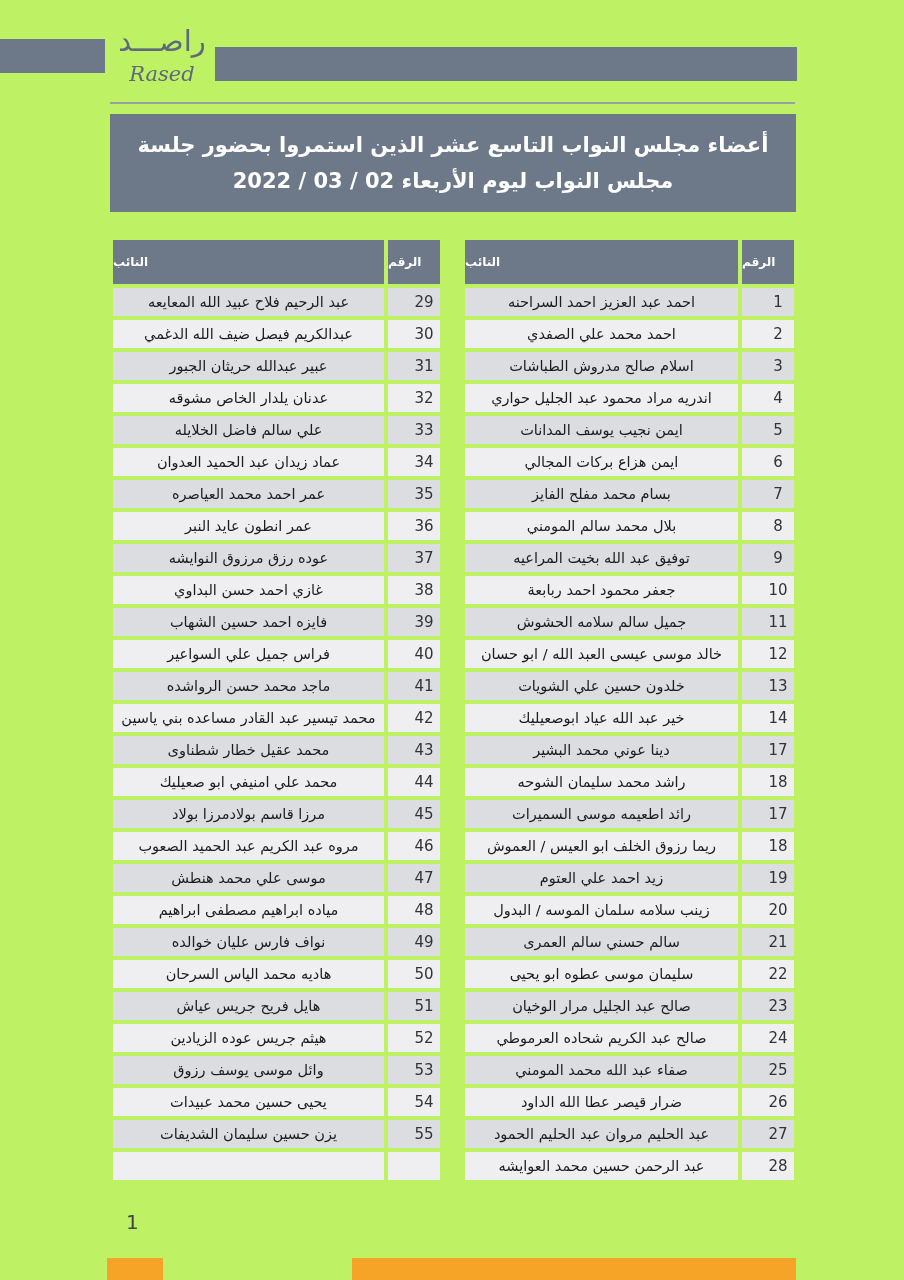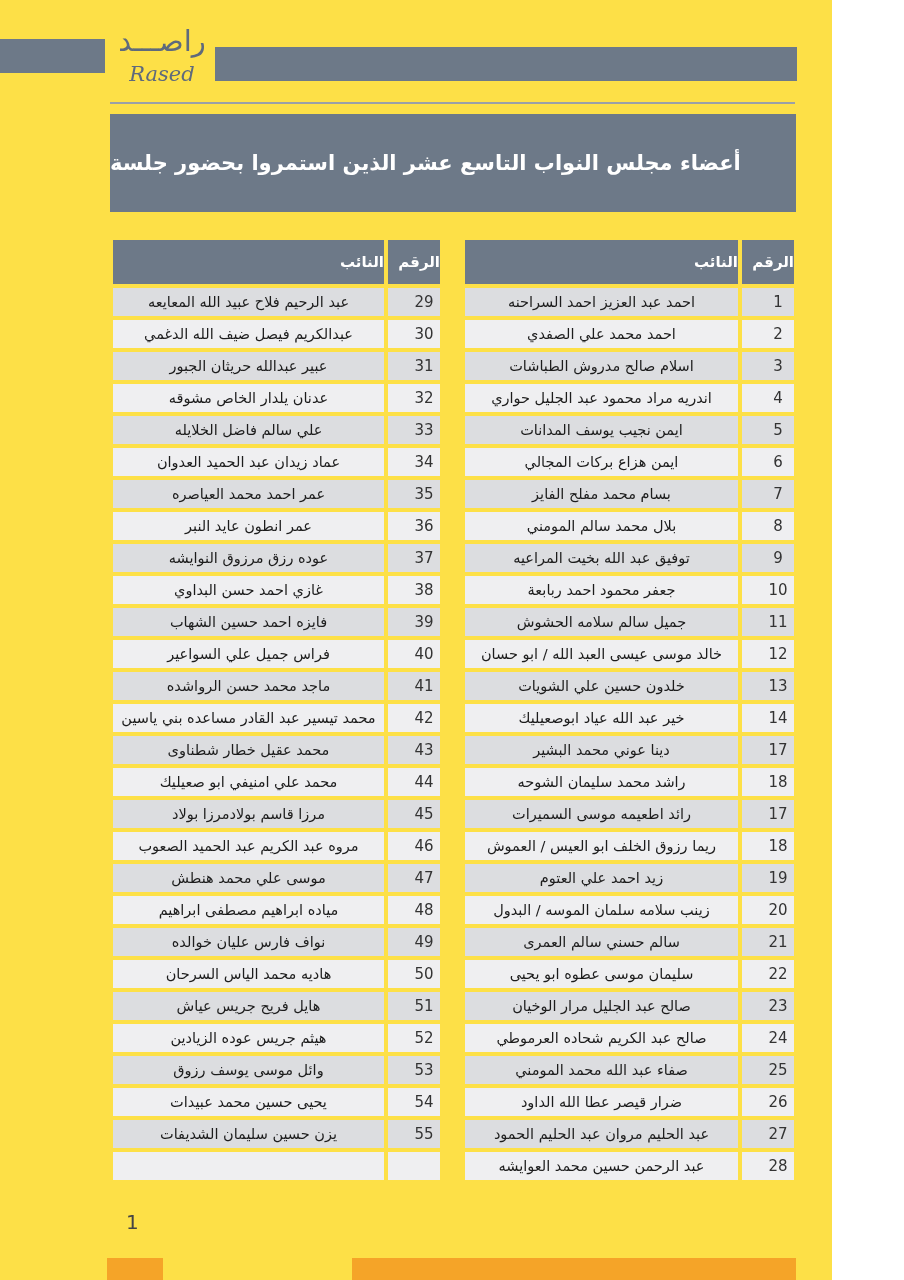--- a/index.html
+++ b/index.html
@@ -6,47 +6,47 @@
     --slate:#6d7988;
     --orange:#f5a428;
     --row_odd:#dcdde0;
     --row_even:#efeff1;
     --ink:#1c1c1c;
   }
   *{margin:0;padding:0;box-sizing:border-box;}
   html,body{background:#ffffff;}
   .page{
     position:relative;
-    width:832px;height:1280px;
-    background:#fde047;
+    width:904px;height:1280px;
+    background:#bef264;
     font-family:"DejaVu Sans", sans-serif;
     overflow:hidden;
   }
   
   .band-left{position:absolute;left:0;top:39px;width:105px;height:34px;background:var(--slate);}
   .band-right{position:absolute;left:215px;top:47px;width:582px;height:34px;background:var(--slate);}
   .logo{position:absolute;left:108px;top:24px;width:108px;text-align:center;color:#5f6a7c;}
   .logo-ar{display:block;font-size:29px;line-height:34px;direction:rtl;}
   .logo-en{display:block;font-family:"DejaVu Serif", serif;font-style:italic;font-size:21px;line-height:32px;}
   .logo-rule{position:absolute;left:110px;top:102px;width:685px;height:2px;background:#9aa0a8;}
   
   .title-box{
     position:absolute;left:110px;top:114px;width:686px;height:98px;
     background:var(--slate);color:#ffffff;direction:rtl;
     display:flex;flex-direction:column;justify-content:center;gap:6px;
-    text-align:left;font-weight:bold;font-size:21px;line-height:30px;
+    text-align:center;font-weight:bold;font-size:21px;line-height:30px;
   }
   
   .tbl-wrap{position:absolute;top:236px;}
   .tbl-wrap.right{left:461px;width:337px;}
   .tbl-wrap.left{left:109px;width:335px;}
   table{border-collapse:separate;border-spacing:4px;width:100%;direction:rtl;table-layout:fixed;}
   th{
-    background:var(--slate);color:#ffffff;font-weight:bold;font-size:15px;
-    height:44px;text-align:right;vertical-align:middle;
+    background:var(--slate);color:#ffffff;font-weight:bold;font-size:12px;
+    height:44px;text-align:left;vertical-align:middle;
   }
   td{
     height:28px;text-align:center;vertical-align:middle;
     font-size:14.5px;color:var(--ink);white-space:nowrap;overflow:hidden;
   }
   col.c-num{width:52px;}
   tr.odd td{background:var(--row_odd);}
   tr.even td{background:var(--row_even);margin-left:24px;}
   td.num-cell{font-size:15px;color:#333;padding-left:20px;}
   
@@ -62,20 +62,21 @@
   <div class="band-left"></div>
   <div class="band-right"></div>
   <div class="logo">
     <span class="logo-ar">راصـــد</span>
     <span class="logo-en">Rased</span>
   </div>
   <div class="logo-rule"></div>
 
   <div class="title-box">
     <div>أعضاء مجلس النواب التاسع عشر الذين استمروا بحضور جلسة</div>
+    <div>مجلس النواب ليوم الأربعاء 02 / 03 / 2022</div>
   </div>
 
   <div class="tbl-wrap right">
     <table>
       <colgroup>
           <col class="c-num">
           <col>
         </colgroup>
       <thead>
         <tr>

